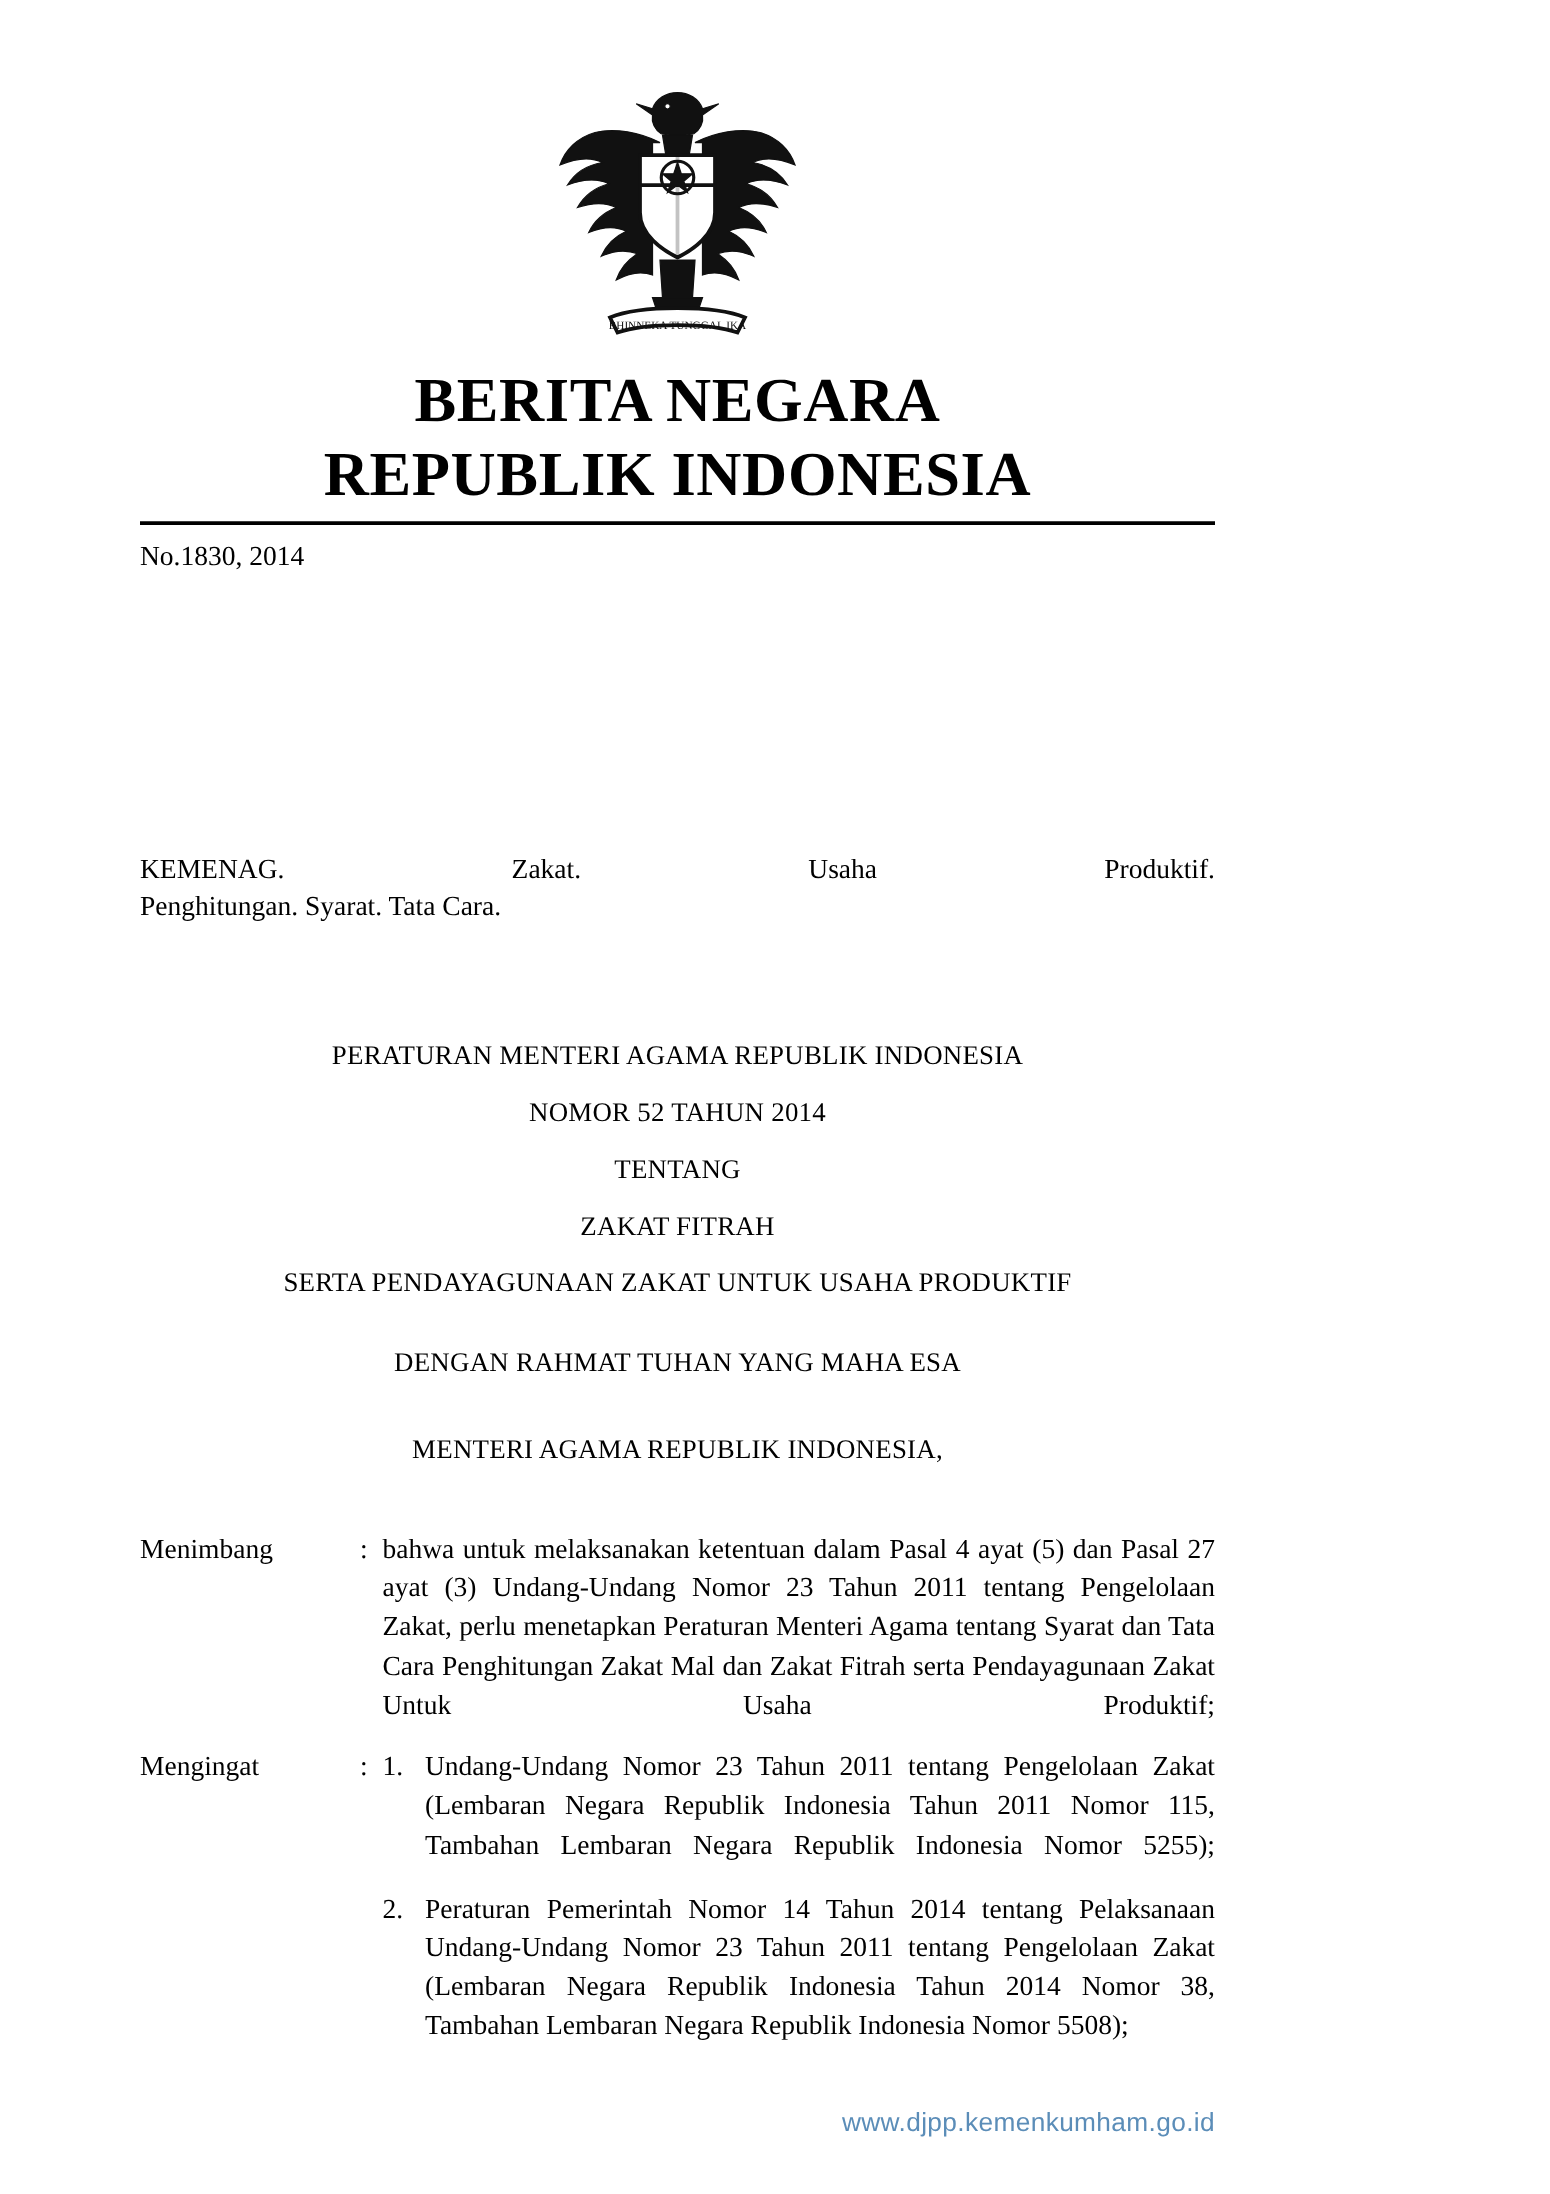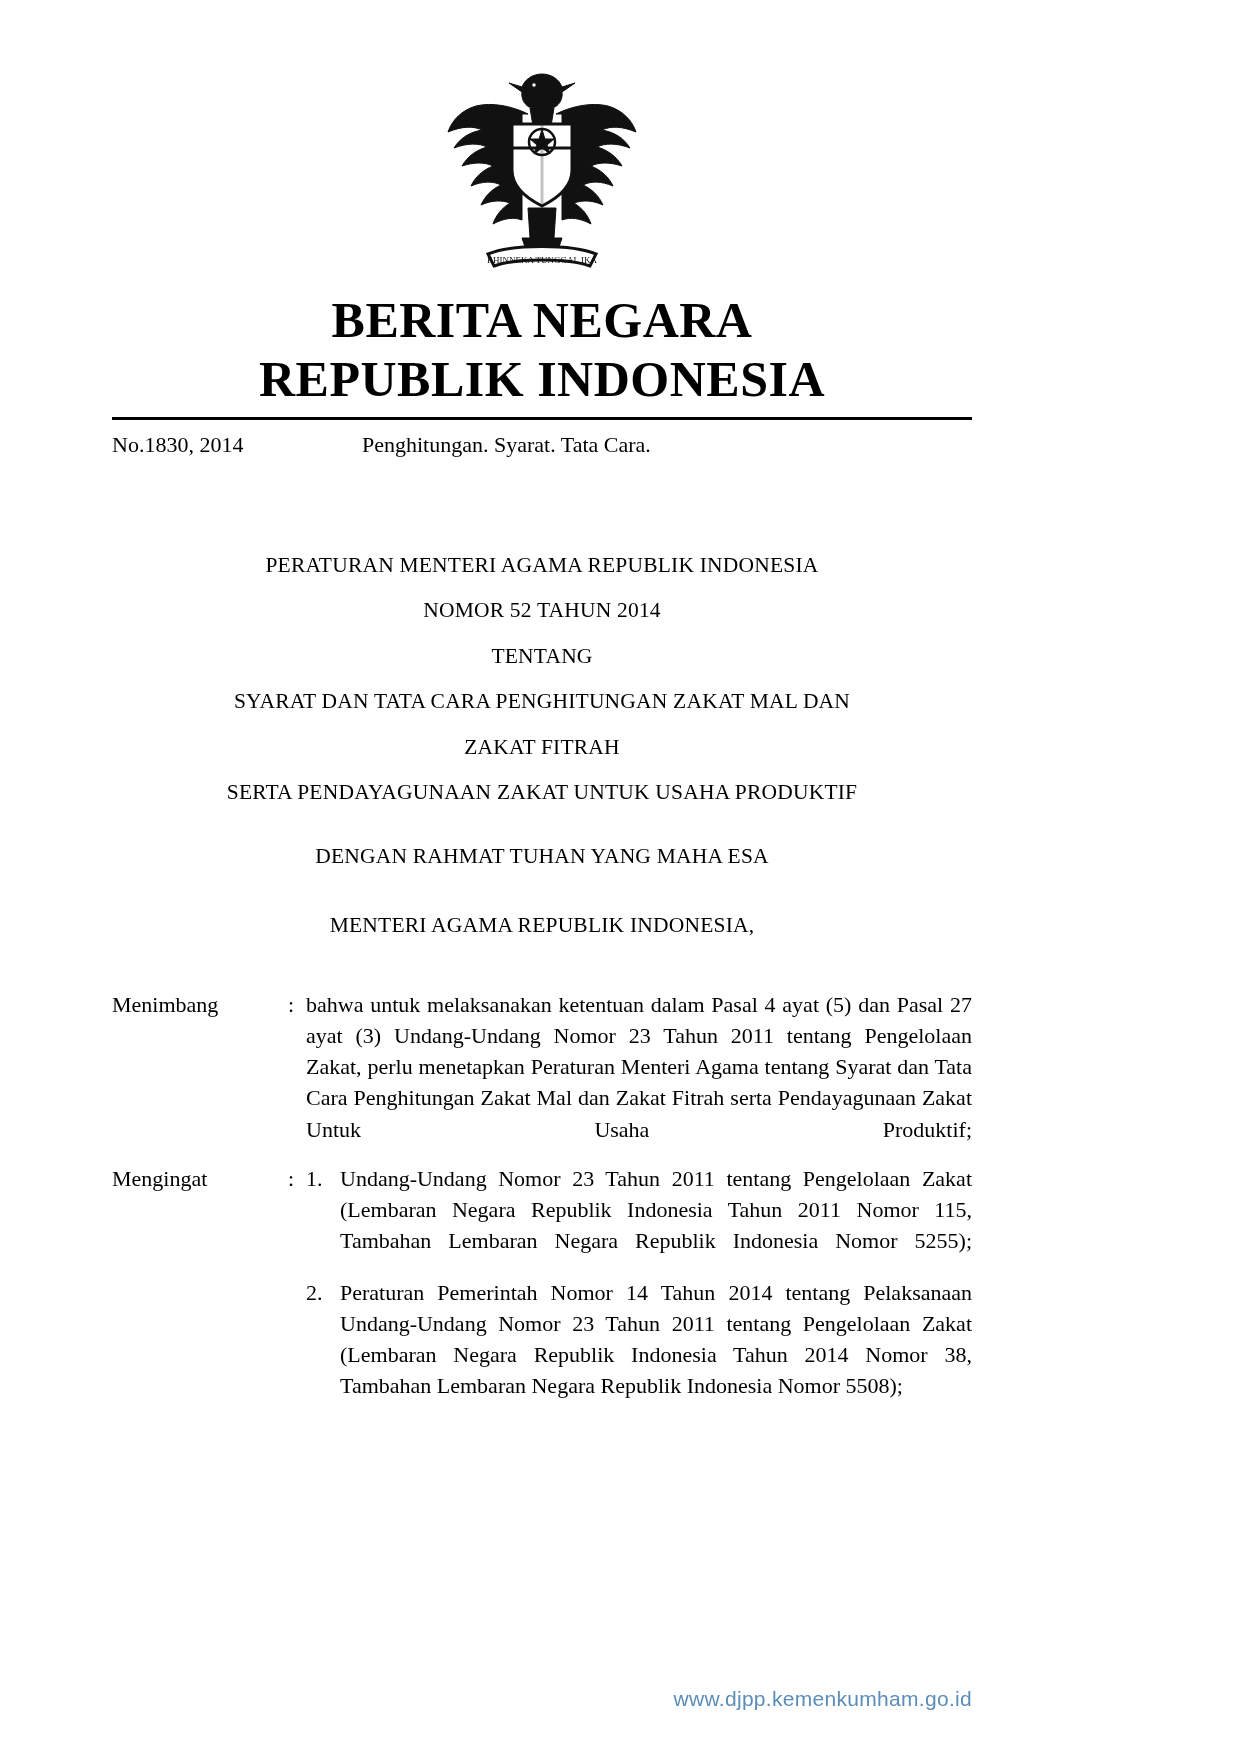--- a/index.html
+++ b/index.html
@@ -39,20 +39,21 @@
     border: none;
     border-top: 3px solid #000;
     margin: 8px 112px 0 112px;
   }
 
   .idline {
     margin: 10px 112px 0 112px;
     display: flex;
     font-size: 22px;
     line-height: 1.35;
+    flex-direction: column;
   }
   .idline .no {
     width: 250px;
     flex: 0 0 250px;
     white-space: nowrap;
   }
   .idline .subj {
     flex: 1 1 auto;
     text-align: justify;
     text-align-last: justify;
@@ -160,29 +161,29 @@
   <div class="masthead">
     <div>BERITA NEGARA</div>
     <div class="line2">REPUBLIK INDONESIA</div>
   </div>
 
   <hr class="rule">
 
   <div class="idline">
     <div class="no">No.1830, 2014</div>
     <div class="subj">
+      <span>KEMENAG. Zakat. Usaha Produktif.</span>
       <span class="second">Penghitungan. Syarat. Tata Cara.</span>
     </div>
   </div>
 
   <div class="titleblock">
     <div class="t">PERATURAN MENTERI AGAMA REPUBLIK INDONESIA</div>
     <div class="t">NOMOR 52 TAHUN 2014</div>
     <div class="t">TENTANG</div>
-    <div class="t">SYARAT DAN TATA CARA PENGHITUNGAN ZAKAT MAL DAN</div>
     <div class="t">ZAKAT FITRAH</div>
     <div class="t gap-l">SERTA PENDAYAGUNAAN ZAKAT UNTUK USAHA PRODUKTIF</div>
     <div class="t gap-xl">DENGAN RAHMAT TUHAN YANG MAHA ESA</div>
     <div class="t">MENTERI AGAMA REPUBLIK INDONESIA,</div>
   </div>
 
   <div class="clauses">
 
     <div class="clause">
       <div class="lbl">Menimbang</div>

